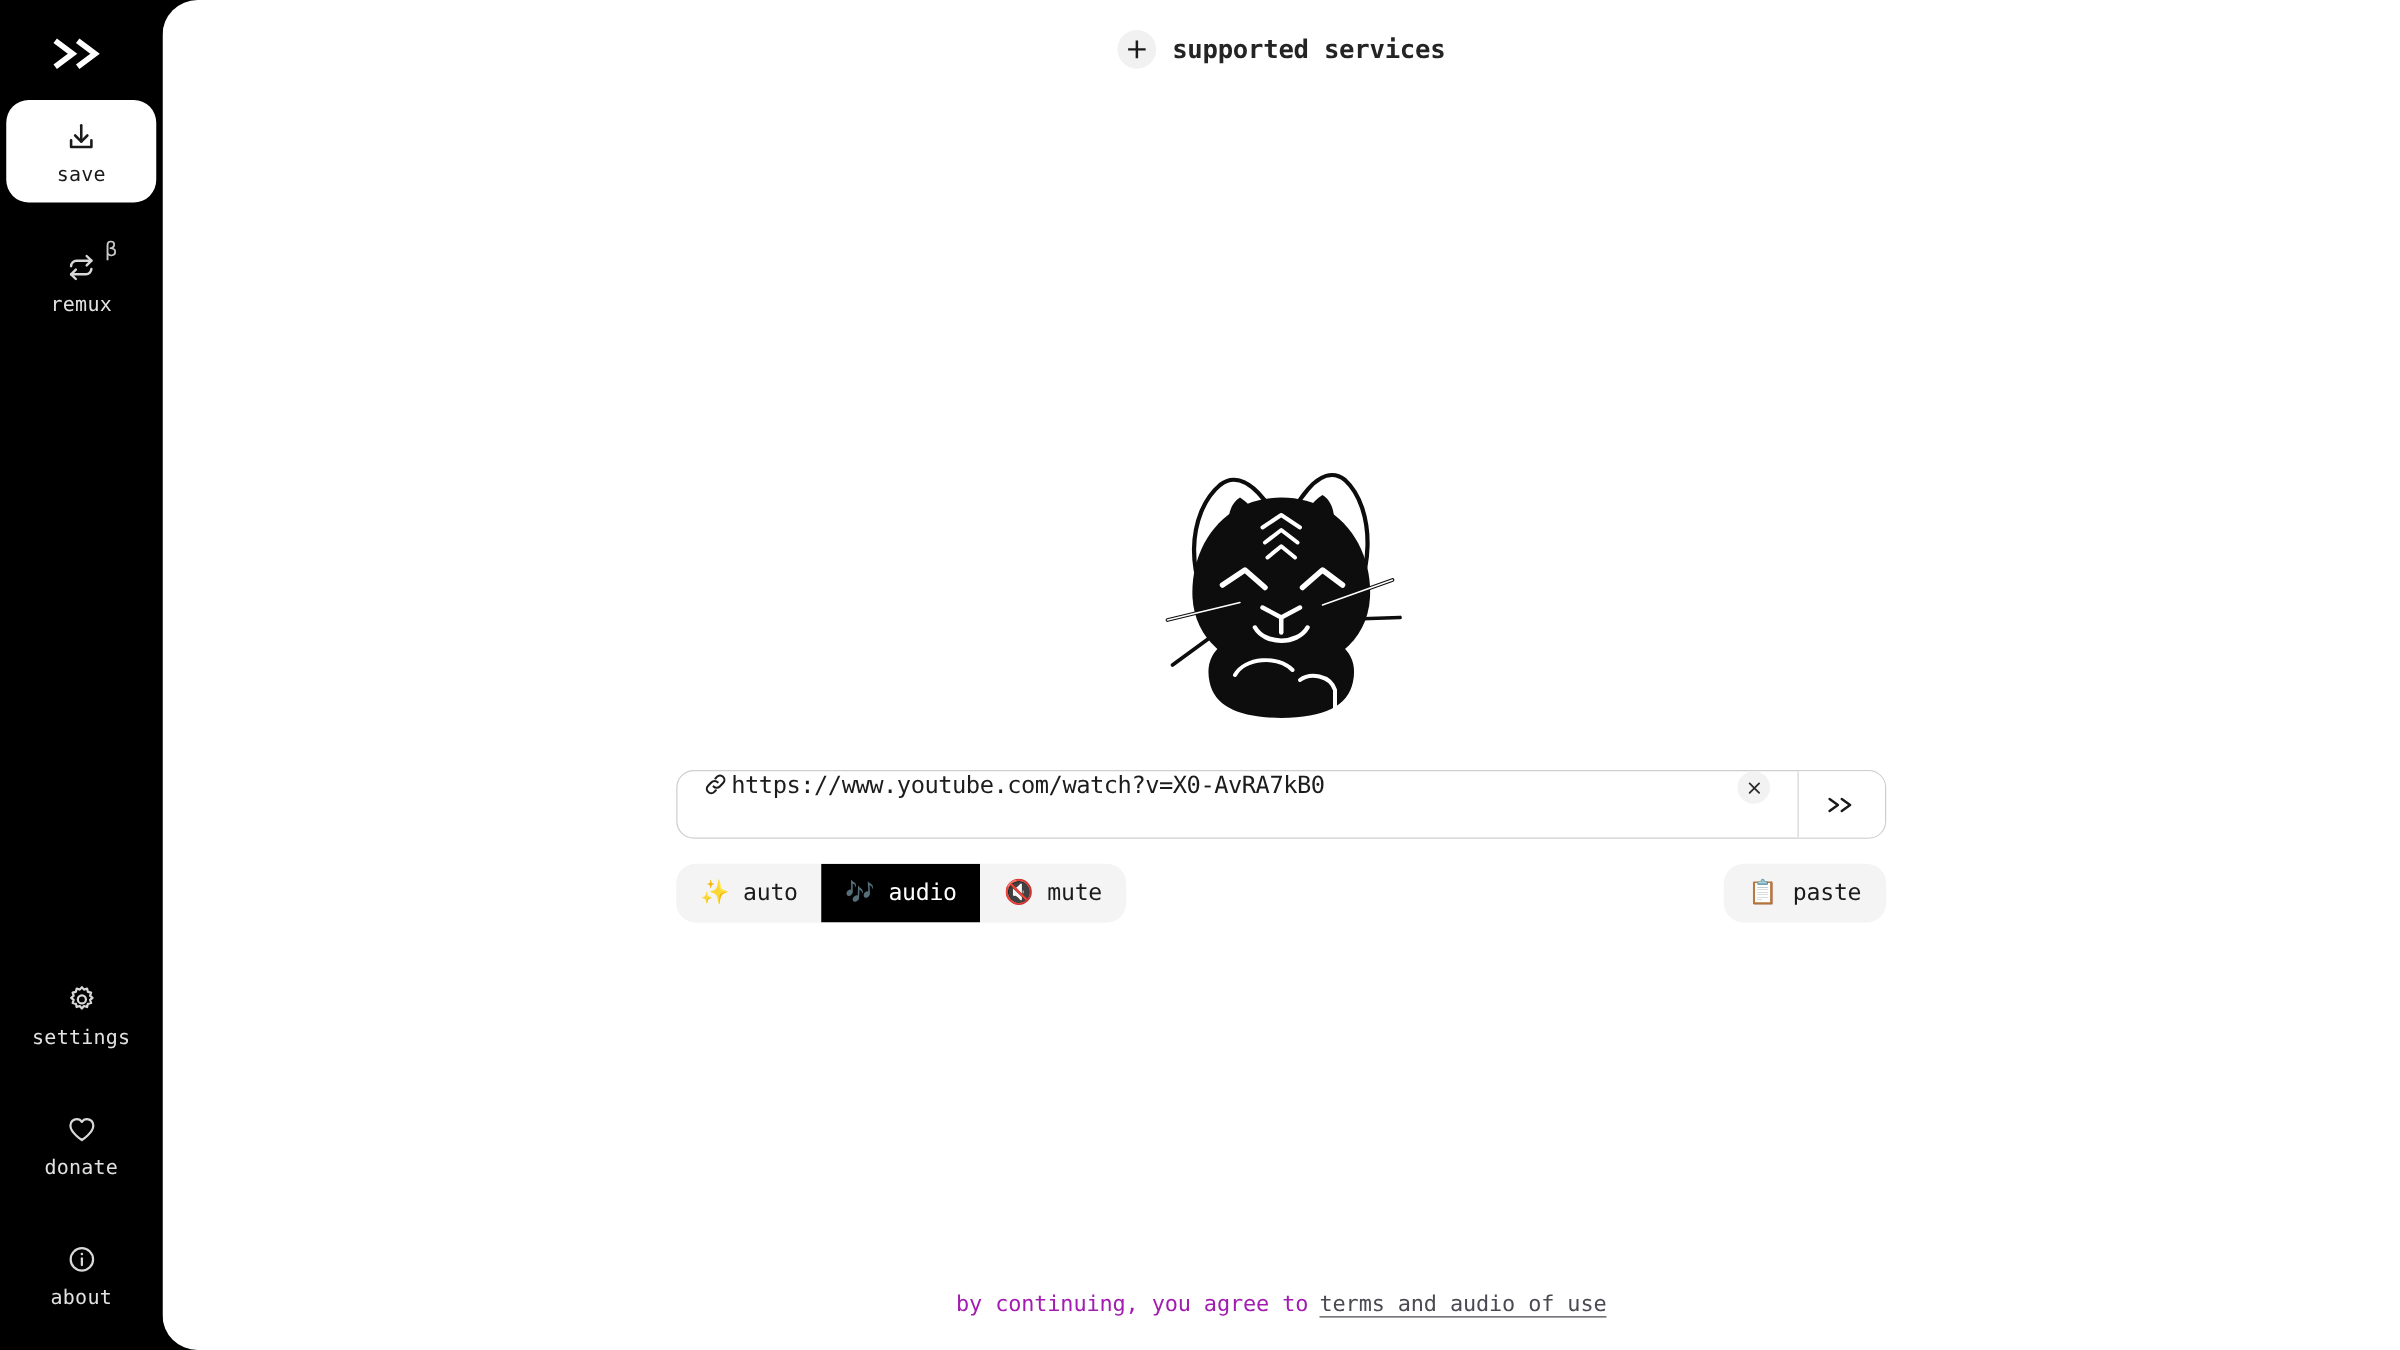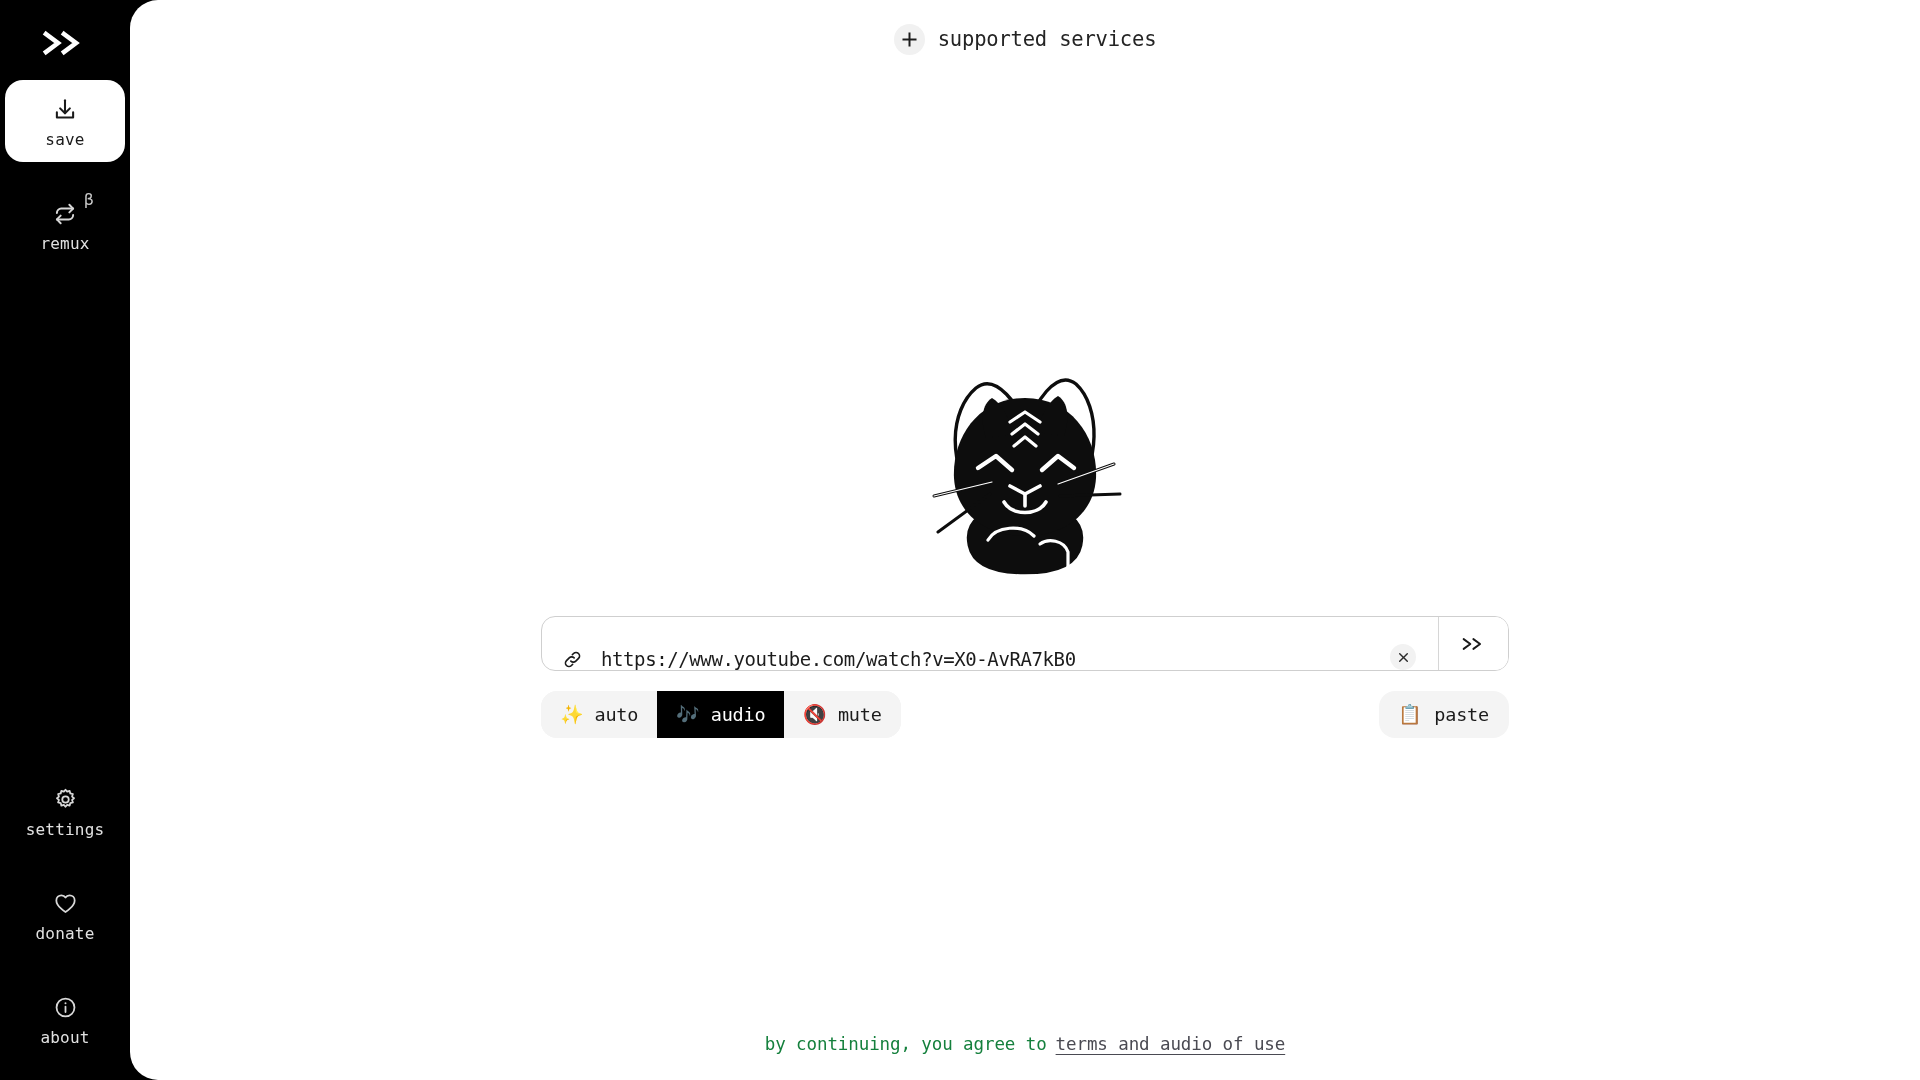--- a/index.html
+++ b/index.html
@@ -128,20 +128,21 @@
   }
 
   .services-btn {
     display: flex;
     align-items: center;
     gap: 13px;
     cursor: pointer;
     background: transparent;
     border: none;
     padding: 4px 8px;
+    font-weight: bold;
   }
 
   .plus-circle {
     width: 31px;
     height: 31px;
     border-radius: 50%;
     background: #f1f1f1;
     display: flex;
     align-items: center;
     justify-content: center;
@@ -182,22 +183,22 @@
     border-radius: 14px;
     display: flex;
     align-items: stretch;
     background: #ffffff;
     overflow: hidden;
   }
 
   .url-field {
     flex: 1;
     display: flex;
-    align-items: flex-end;
-    gap: 18px;
+    align-items: flex-start;
+    gap: 2px;
     padding: 0 16px 0 20px;
     min-width: 0;
   }
 
   .link-icon {
     flex: 0 0 20px;
     display: flex;
     align-items: center;
     justify-content: center;
   }
@@ -306,21 +307,21 @@
     left: 0;
     width: 100%;
     display: flex;
     align-items: center;
     justify-content: center;
     gap: 0;
   }
 
   .footer-text {
     font-size: 17.5px;
-    color: #15803d;
+    color: #a21caf;
     font-family: "DejaVu Sans Mono", "Liberation Mono", monospace;
     letter-spacing: -0.1px;
   }
 
   .footer-link {
     font-size: 17.5px;
     color: #4a4a52;
     text-decoration: underline;
     text-underline-offset: 4px;
     cursor: pointer;

